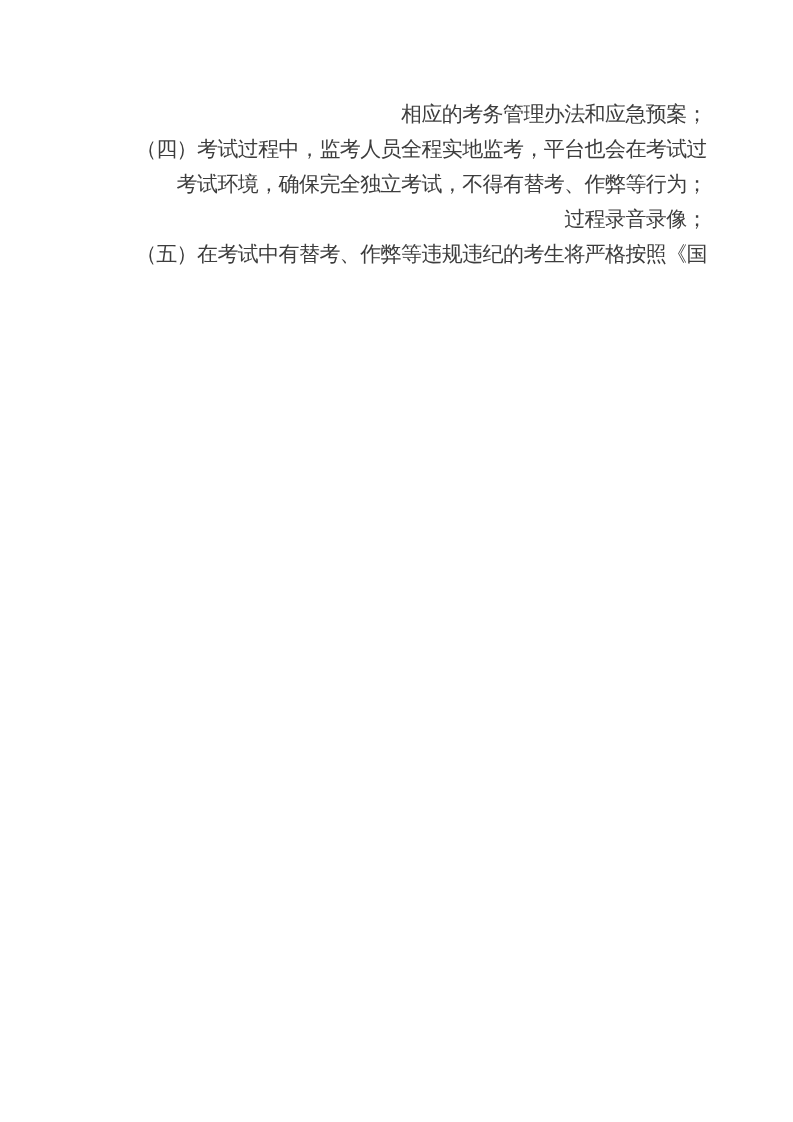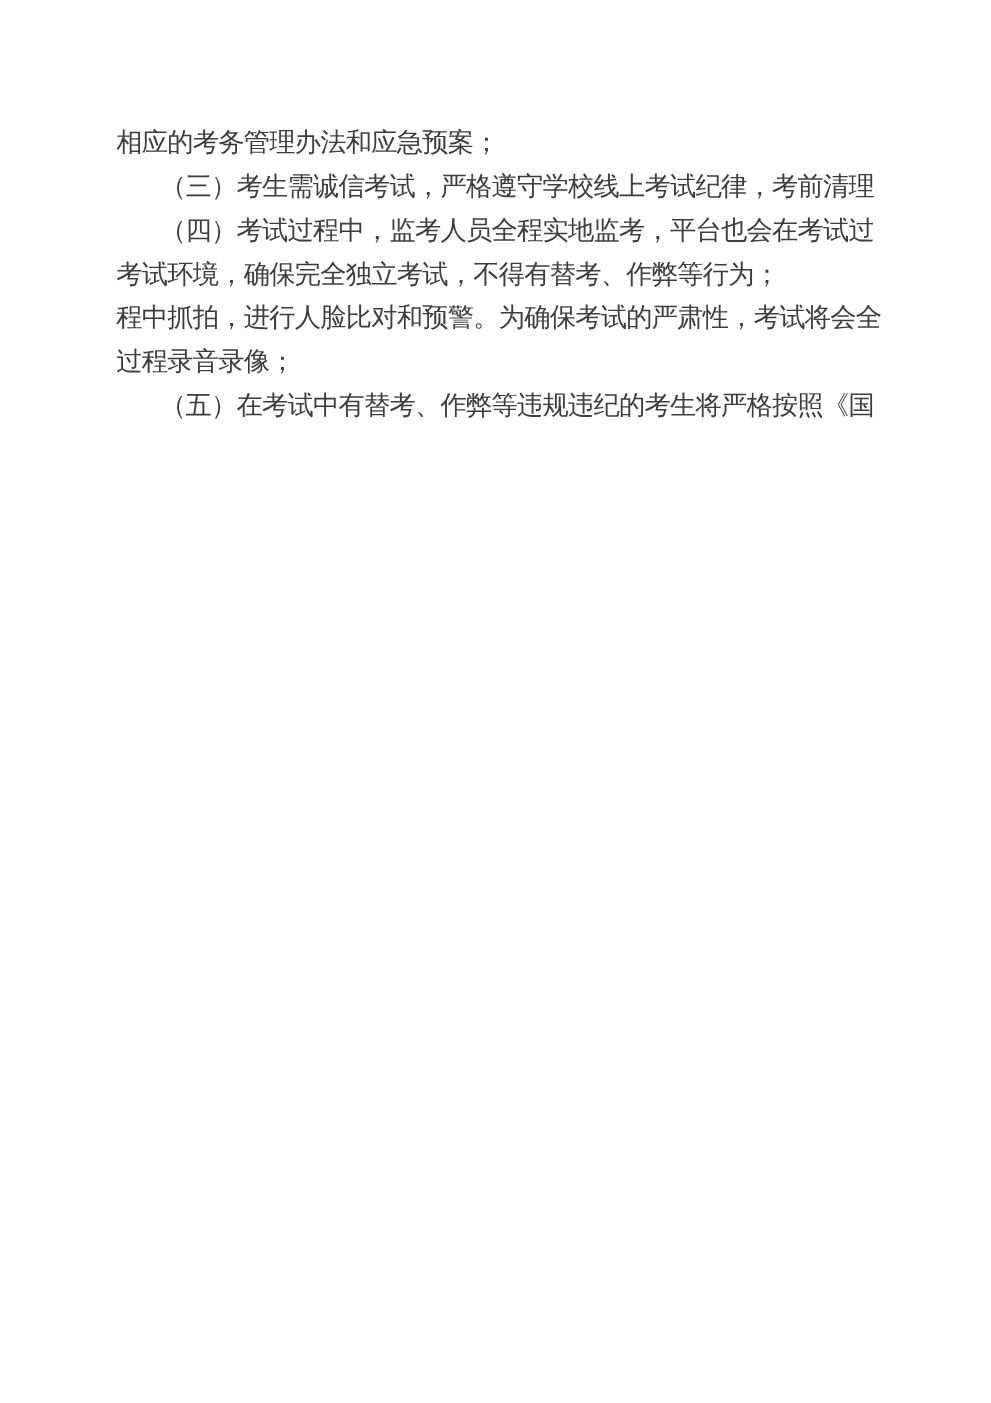--- a/index.html
+++ b/index.html
@@ -23,31 +23,30 @@
     width: 614px;
     color: #3d3d3d;
     font-size: 21px;
     line-height: 35px;
     letter-spacing: -0.6px;
     text-align: left;
   }
   .line {
     white-space: nowrap;
     height: 35px;
+    text-align: right;
   }
   .line.indent {
     text-indent: 35px;
   }
 </style>
 </head>
 <body>
 
 <div class="page">
   <div class="text-block">
     <div class="line">相应的考务管理办法和应急预案；</div>
-    <div class="line indent">（三）考生需诚信考试，严格遵守学校线上考试纪律，考前清理</div>
     <div class="line indent">（四）考试过程中，监考人员全程实地监考，平台也会在考试过</div>
     <div class="line">考试环境，确保完全独立考试，不得有替考、作弊等行为；</div>
-    <div class="line">程中抓拍，进行人脸比对和预警。为确保考试的严肃性，考试将会全</div>
     <div class="line">过程录音录像；</div>
     <div class="line indent">（五）在考试中有替考、作弊等违规违纪的考生将严格按照《国</div>
   </div>
 </div>
 
 </body></html>

